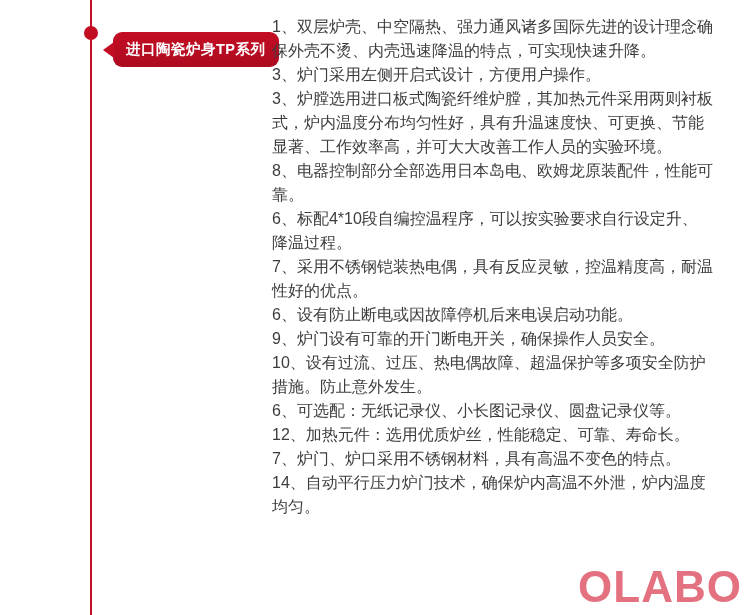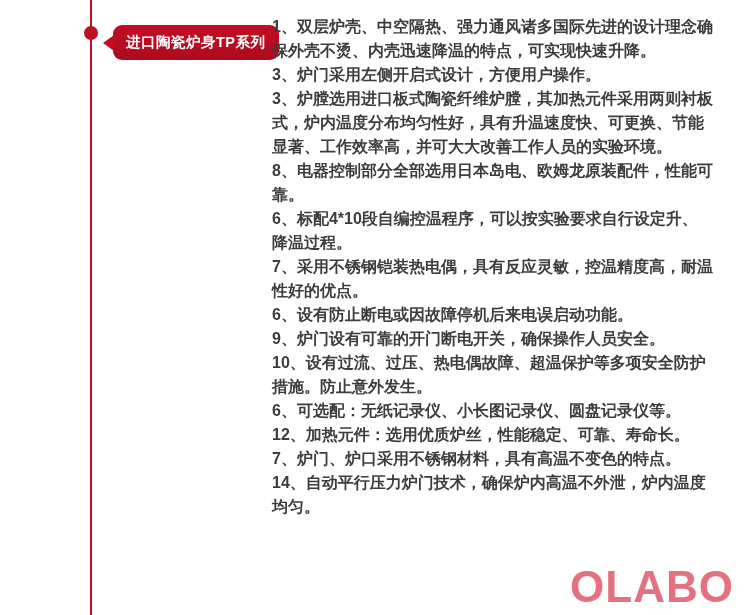--- a/index.html
+++ b/index.html
@@ -29,21 +29,21 @@
   .timeline-dot{
     position:absolute;
     left:84px;top:26px;
     width:14px;height:14px;
     border-radius:50%;
     background:var(--accent-red);
   }
   
   .series-tag{
     position:absolute;
-    left:113px;top:25px;
+    left:113px;top:32px;
     height:35px;
     padding:0 13px;
     background:linear-gradient(var(--accent-red),#ad0b20);
     border-radius:9px;
     color:#ffffff;
     font-size:14.5px;
     font-weight:bold;
     line-height:35px;
     white-space:nowrap;
     letter-spacing:0.5px;
@@ -62,26 +62,26 @@
     position:absolute;
     left:272px;top:15px;
     width:441px;
     margin:0;padding:0;
     list-style:none;
     color:var(--body-text);
     font-size:16px;
     line-height:24px;
   }
   .features li{
-    margin:0;padding:0;font-weight:bold;
+    margin:0;padding:0;
   }
   
   .watermark{
     position:absolute;
-    right:16px;bottom:6px;
+    right:8px;bottom:6px;
     font-size:44px;
     font-weight:bold;
     letter-spacing:1px;
     line-height:1;
     color:var(--watermark-pink);
   }
 </style>
 </head>
 <body>
 

